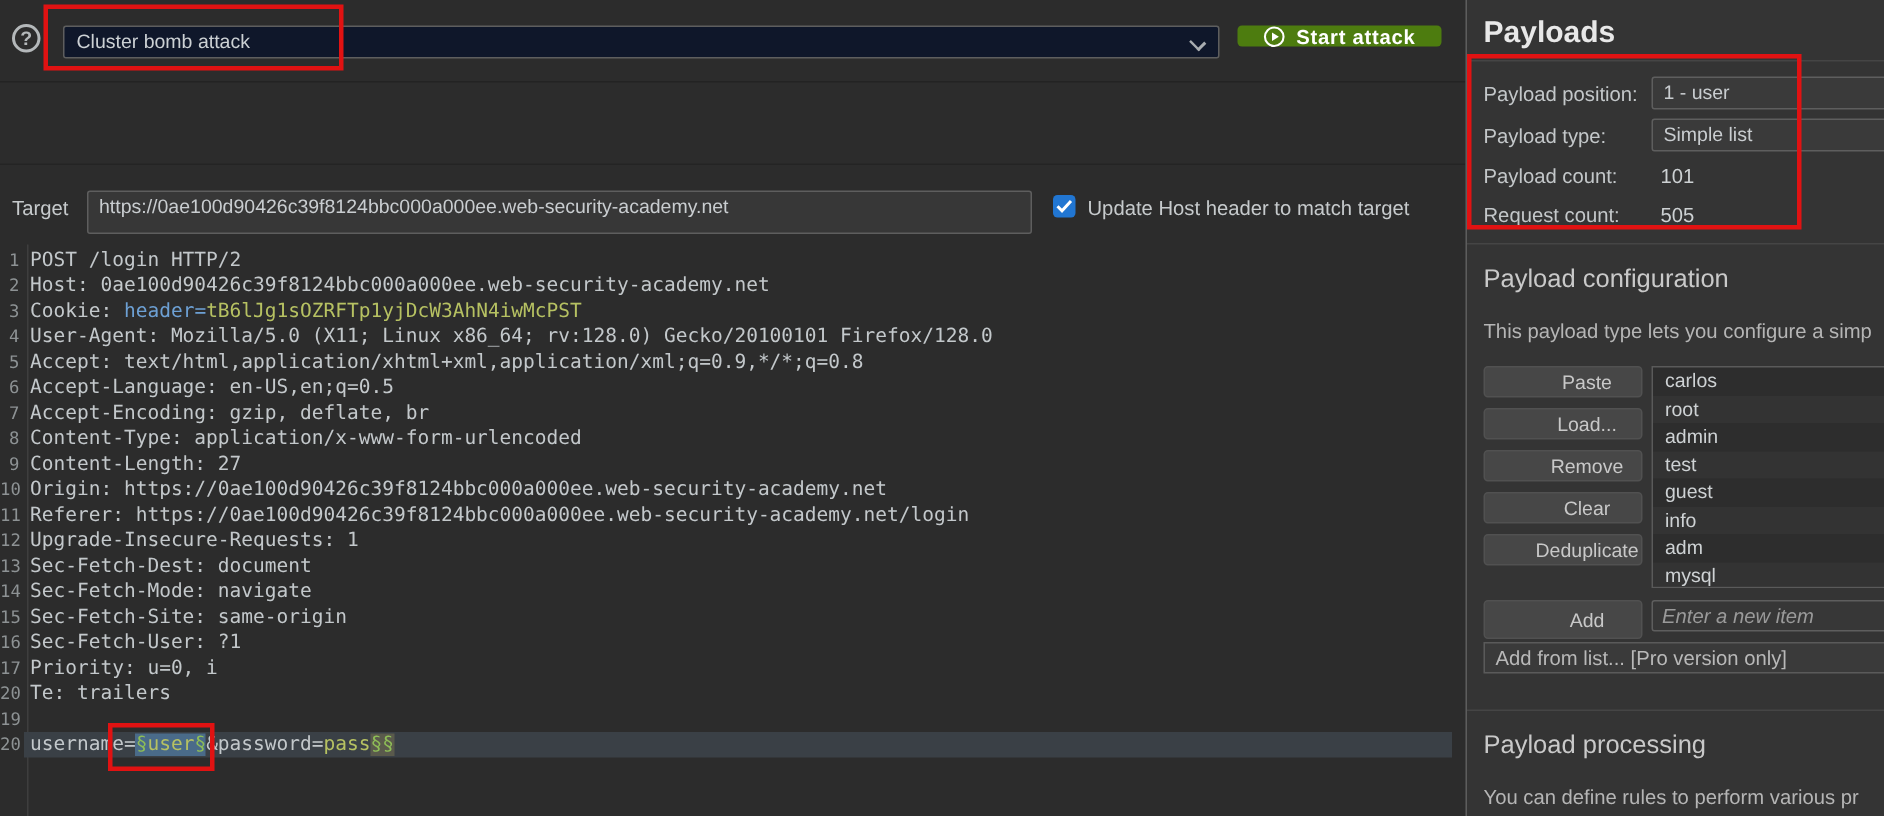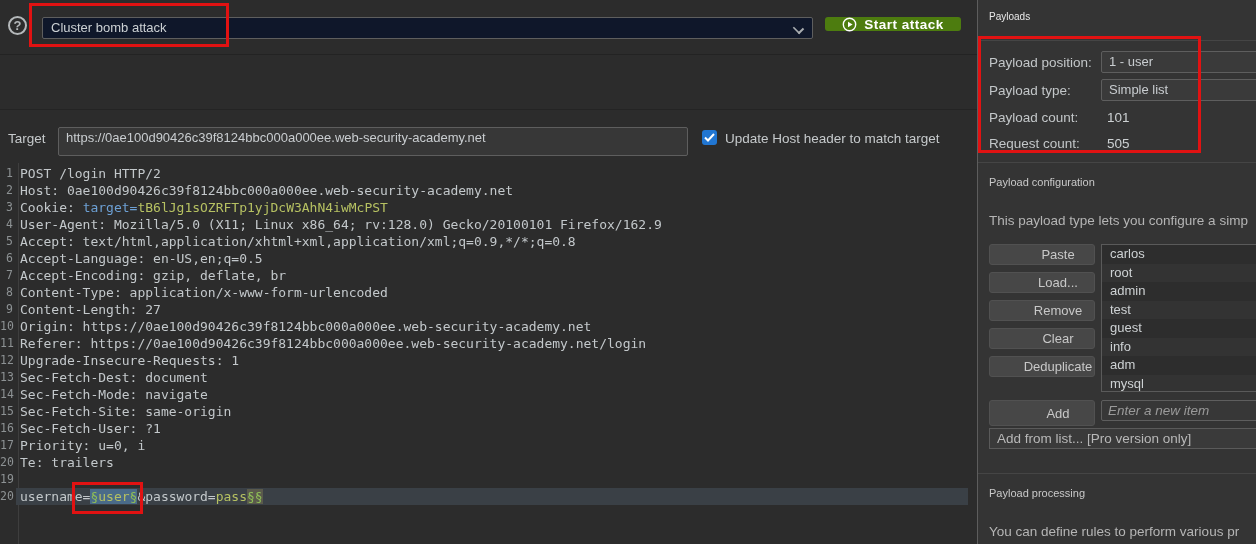--- a/index.html
+++ b/index.html
@@ -49,27 +49,27 @@
   .c-plain { color:#c3c8cb; }
   .c-name  { color:#6da0d4; }
   .c-oval  { color:#b6c162; }
   .c-mark  { color:#8ebd57; }
   .c-sel   { background:#4a6b89; }
   .c-markbg{ background:#5a5a4c; }
 
   
   .right { position:absolute; left:977px; top:0; width:279px; height:544px; background:#343434;
            border-left:1px solid #5d5d5d; overflow:hidden; }
-  .panel-title { position:absolute; left:11px; top:11px; font-size:10px; font-weight:normal; color:#e8e8e8; }
+  .panel-title { position:absolute; left:11px; top:11px; font-size:20px; font-weight:bold; color:#e8e8e8; }
   .divider { position:absolute; left:0; width:279px; height:1px; background:#454545; }
   .plabel { position:absolute; left:11px; font-size:13.5px; color:#c3c7c9; white-space:nowrap; }
   .pvalue { position:absolute; left:129px; font-size:13.5px; color:#cdd1d3; white-space:nowrap; }
   .pselect { position:absolute; left:123px; width:170px; height:22px; background:#3a3a3a; border:1px solid #5e5e5e;
              border-radius:2px; color:#c9cdd0; font-size:13px; line-height:20px; padding-left:7px; white-space:nowrap; }
-  .section-title { position:absolute; left:11px; font-size:11px; color:#c9c9c9; white-space:nowrap; }
+  .section-title { position:absolute; left:11px; font-size:17px; color:#c9c9c9; white-space:nowrap; }
   .section-desc { position:absolute; left:11px; font-size:13.5px; color:#b5b5b5; white-space:nowrap; }
   .pl-btn { position:absolute; left:11px; width:106px;padding-left:32px; }
   .pl-list { position:absolute; left:123px; top:244px; width:170px; height:148px; background:#2d2d2d;
              border:1px solid #5a5a5a; overflow:hidden; }
   .pl-item { height:18.5px; line-height:18.5px; font-size:13px; color:#ced2d4; padding-left:8px; white-space:nowrap; }
   .pl-item:nth-child(even) { background:#333333; }
   .add-input { position:absolute; left:123px; top:400px; width:170px; height:21px; background:#373737;
                border:1px solid #5e5e5e; border-radius:2px; color:#c9cdd0; font-size:13px; padding-left:6px; outline:none; }
   .add-input::placeholder { color:#9a9a9a; font-style:italic; font-size:13.5px; }
   .add-from-list { position:absolute; left:11px; top:428px; width:290px; height:21px; background:#3a3a3a;
@@ -132,25 +132,25 @@
           <div class="ed-line">
             <span class="ed-num">1</span>
             <span class="ed-text"><span class="c-plain">POST /login HTTP/2</span></span>
           </div>
           <div class="ed-line">
             <span class="ed-num">2</span>
             <span class="ed-text"><span class="c-plain">Host: 0ae100d90426c39f8124bbc000a000ee.web-security-academy.net</span></span>
           </div>
           <div class="ed-line">
             <span class="ed-num">3</span>
-            <span class="ed-text"><span class="c-plain">Cookie: </span><span class="c-name">target=</span><span class="c-oval">tB6lJg1sOZRFTp1yjDcW3AhN4iwMcPST</span></span>
+            <span class="ed-text"><span class="c-plain">Cookie: </span><span class="c-name">header=</span><span class="c-oval">tB6lJg1sOZRFTp1yjDcW3AhN4iwMcPST</span></span>
           </div>
           <div class="ed-line">
             <span class="ed-num">4</span>
-            <span class="ed-text"><span class="c-plain">User-Agent: Mozilla/5.0 (X11; Linux x86_64; rv:128.0) Gecko/20100101 Firefox/162.9</span></span>
+            <span class="ed-text"><span class="c-plain">User-Agent: Mozilla/5.0 (X11; Linux x86_64; rv:128.0) Gecko/20100101 Firefox/128.0</span></span>
           </div>
           <div class="ed-line">
             <span class="ed-num">5</span>
             <span class="ed-text"><span class="c-plain">Accept: text/html,application/xhtml+xml,application/xml;q=0.9,*/*;q=0.8</span></span>
           </div>
           <div class="ed-line">
             <span class="ed-num">6</span>
             <span class="ed-text"><span class="c-plain">Accept-Language: en-US,en;q=0.5</span></span>
           </div>
           <div class="ed-line">

